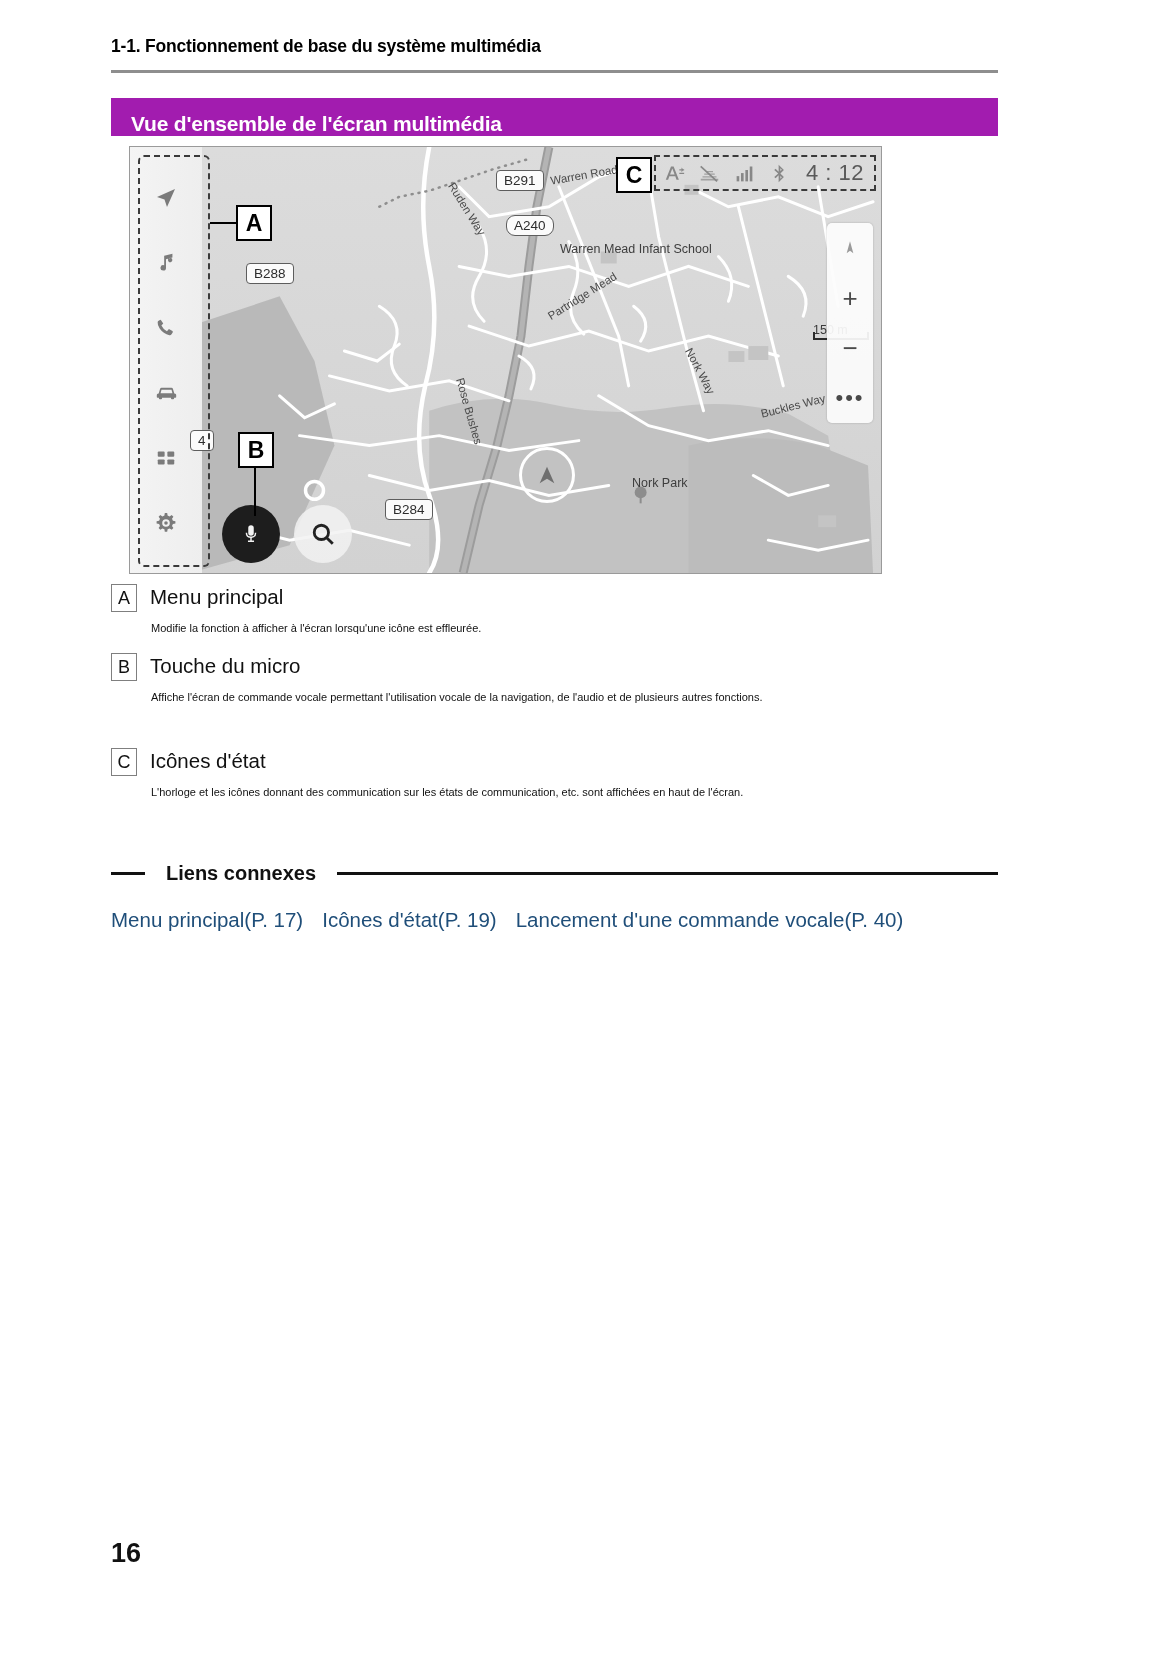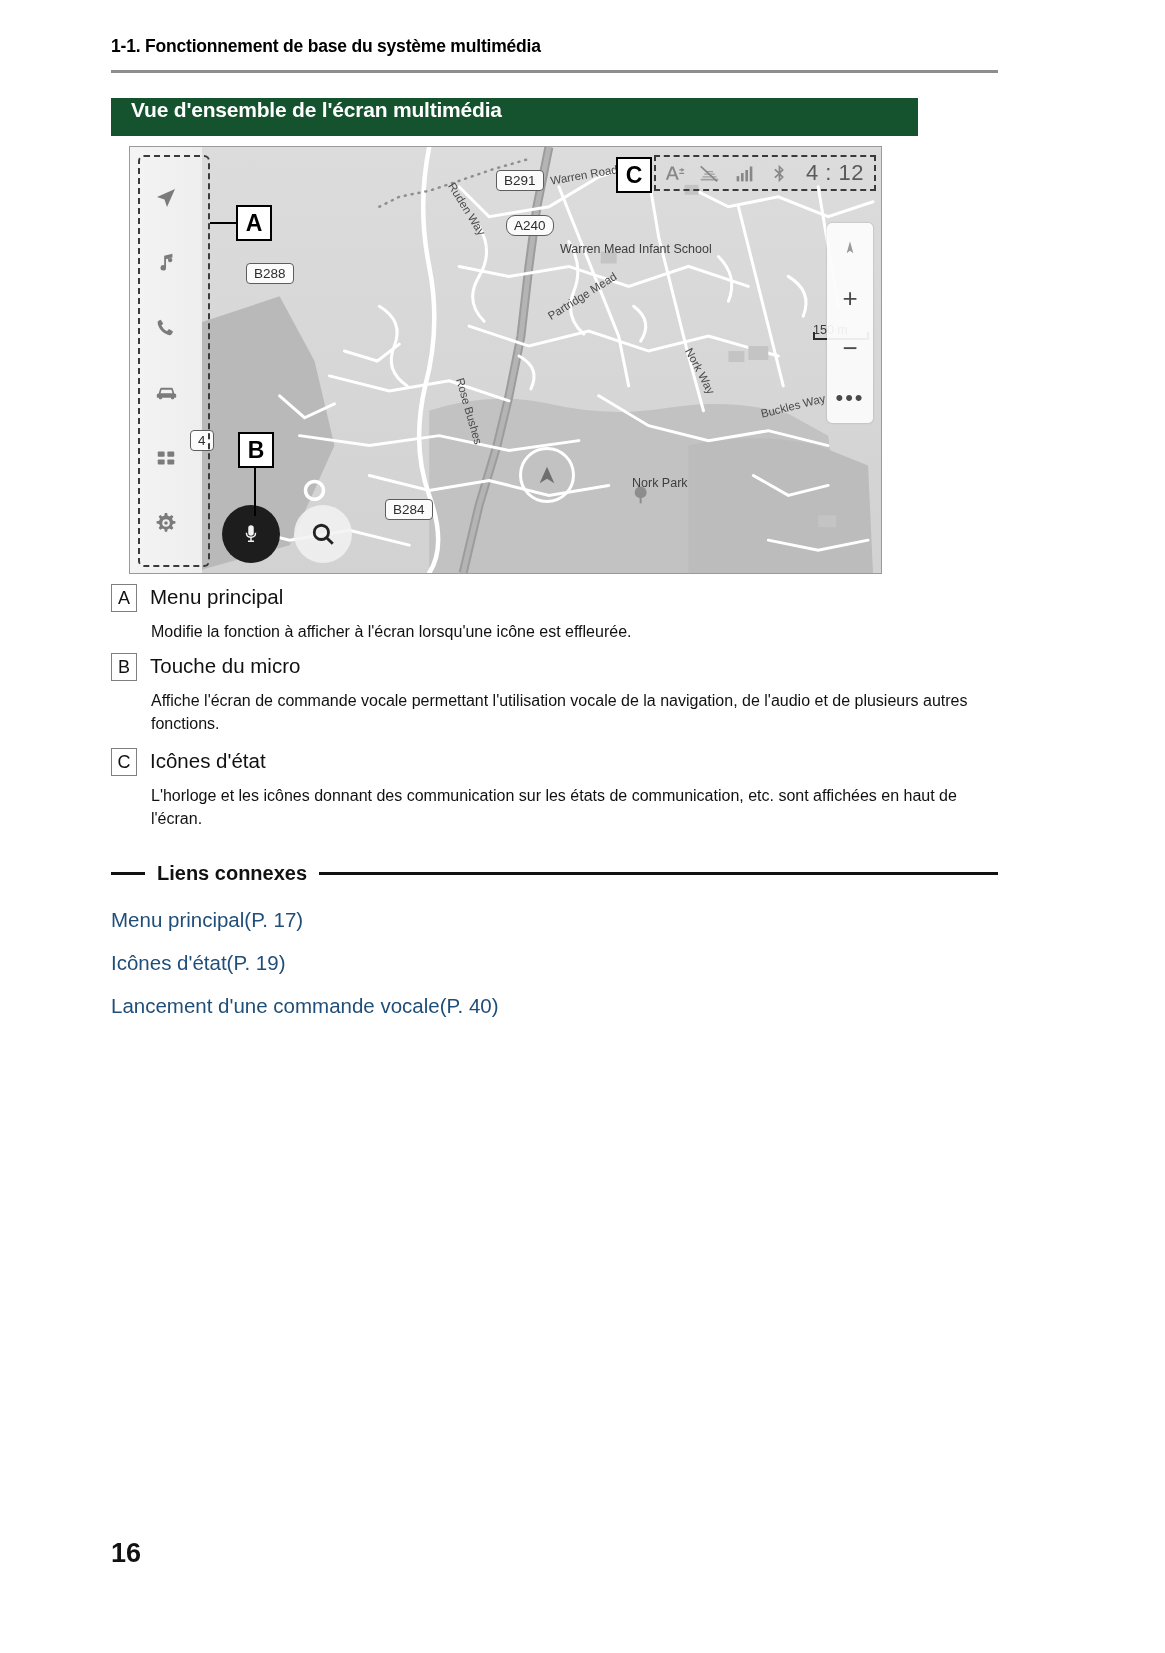--- a/index.html
+++ b/index.html
@@ -18,23 +18,23 @@
     color: #000000; white-space: nowrap;
   }
   .header-rule {
     position: absolute; left: 111px; top: 70px;
     width: 887px; height: 3px; background: #8e8e8e;
   }
 
   
   .section-banner {
     position: absolute; left: 111px; top: 98px;
-    width: 807px; height: 38px;
-    background: #14532d;
-    display: flex; align-items: flex-start;
+    width: 887px; height: 38px;
+    background: #a21caf;
+    display: flex; align-items: flex-end;
   }
   .section-banner-label {
     color: #ffffff; font-size: 21px; font-weight: bold;
     margin-left: 20px; letter-spacing: -0.2px;
   }
 
   
   .figure {
     position: absolute; left: 129px; top: 146px;
     width: 753px; height: 428px;
@@ -166,30 +166,30 @@
   .item { position: absolute; left: 111px; width: 890px; }
   .item-head { display: flex; align-items: flex-start; gap: 13px; }
   .item-letter {
     width: 26px; height: 28px; border: 1.3px solid #7f7f7f;
     display: flex; align-items: center; justify-content: center;
     font-size: 18px; color: #111; flex: 0 0 auto; margin-top: 1px;
   }
   .item-title { font-size: 20.5px; color: #111; line-height: 1.35; }
   .item-body {
     margin-left: 40px; margin-top: 9px;
-    font-size: 16px; color: #111; line-height: 1.42; max-width: 832px;
+    font-size: 11px; color: #111; line-height: 1.42; max-width: 832px;
   }
 
   
   .related { position: absolute; left: 111px; top: 862px; width: 887px; }
-  .related-head { display: flex; align-items: center; gap: 0; }
+  .related-head { display: flex; align-items: center; gap: 9px; }
   .rl-dash { width: 34px; height: 3px; background: #111; }
   .rl-title { font-size: 20px; font-weight: bold; color: #111; padding: 0 12px; white-space: nowrap; }
   .rl-rule { flex: 1; height: 3px; background: #111; }
-  .rl-links { margin-top: 23px; display: flex; flex-direction: column; gap: 19px; }
+  .rl-links { margin-top: 23px; display: flex; flex-direction: row; gap: 19px; }
   .rl-link { font-size: 20.5px; color: #1f4e79; text-decoration: none; }
 
   
   .page-number {
     position: absolute; left: 111px; top: 1538px;
     font-size: 27px; font-weight: bold; color: #111;
   }
 </style>
 </head>
 <body>

